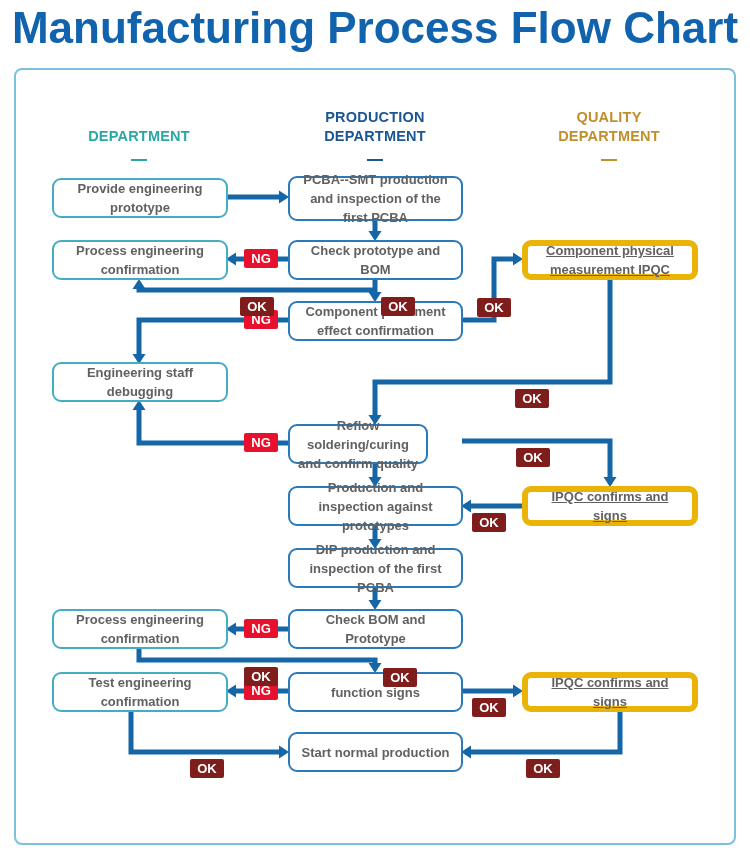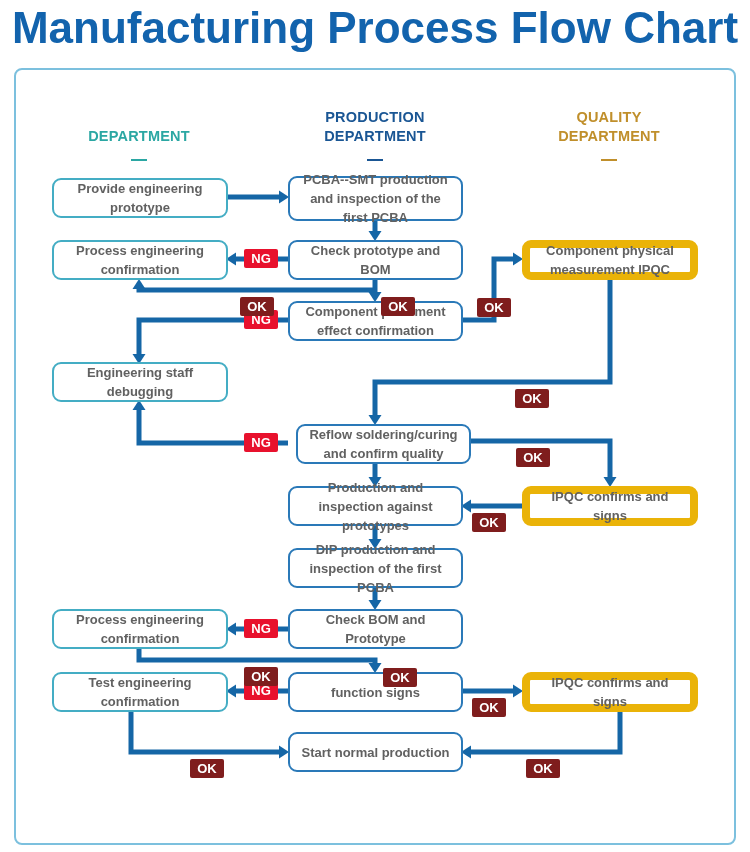--- a/index.html
+++ b/index.html
@@ -17,21 +17,21 @@
   .dept.production{left:275px;top:108px;width:200px;color:#1a5694;}
   .dept.production .dash{background:#1a5694;}
   .dept.quality{left:509px;top:108px;width:200px;color:#c08f2b;}
   .dept.quality .dash{background:#c08f2b;}
   .node{position:absolute;background:#fff;border-radius:9px;display:flex;
         align-items:center;justify-content:center;text-align:center;
         font-size:13px;font-weight:bold;color:#616161;line-height:19px;
         padding:1px 7px;box-sizing:border-box;z-index:2;}
   .node.teal{border:2px solid #44adc4;}
   .node.blue{border:2px solid #2a79b8;}
-  .node.gold{border:8px solid #eab308;}
+  .node.gold{border:6px solid #eab308;text-decoration:underline;}
   .badge{position:absolute;width:34px;height:19px;line-height:19px;text-align:center;
          font-size:13px;font-weight:bold;color:#fff;border-radius:2px;z-index:3;}
   .badge.ng{background:#e8112d;}
   .badge.ok{background:#7f1d1d;margin-top:17px;}
 </style>
 </head>
 <body>
 
 <div class="title">Manufacturing Process Flow Chart</div>
 
@@ -83,21 +83,21 @@
   <span class="dash"></span>
 </div>
 
 <div class="node teal" style="left:52px;top:178px;width:176px;height:40px;">Provide engineering prototype</div>
 <div class="node blue" style="left:288px;top:176px;width:175px;height:45px;">PCBA--SMT production and inspection of the first PCBA</div>
 <div class="node teal" style="left:52px;top:240px;width:176px;height:40px;">Process engineering confirmation</div>
 <div class="node blue" style="left:288px;top:240px;width:175px;height:40px;">Check prototype and BOM</div>
 <div class="node gold" style="left:522px;top:240px;width:176px;height:40px;">Component physical measurement IPQC</div>
 <div class="node blue" style="left:288px;top:301px;width:175px;height:40px;">Component placement effect confirmation</div>
 <div class="node teal" style="left:52px;top:362px;width:176px;height:40px;">Engineering staff debugging</div>
-<div class="node blue" style="left:296px;top:424px;width:175px;height:40px;">Reflow soldering/curing and confirm quality</div>
+<div class="node blue" style="left:288px;top:424px;width:140px;height:40px;">Reflow soldering/curing and confirm quality</div>
 <div class="node blue" style="left:288px;top:486px;width:175px;height:40px;">Production and inspection against prototypes</div>
 <div class="node gold" style="left:522px;top:486px;width:176px;height:40px;">IPQC confirms and signs</div>
 <div class="node blue" style="left:288px;top:548px;width:175px;height:40px;">DIP production and inspection of the first PCBA</div>
 <div class="node teal" style="left:52px;top:609px;width:176px;height:40px;">Process engineering confirmation</div>
 <div class="node blue" style="left:288px;top:609px;width:175px;height:40px;">Check BOM and Prototype</div>
 <div class="node teal" style="left:52px;top:672px;width:176px;height:40px;">Test engineering confirmation</div>
 <div class="node blue" style="left:288px;top:672px;width:175px;height:40px;">function signs</div>
 <div class="node gold" style="left:522px;top:672px;width:176px;height:40px;">IPQC confirms and signs</div>
 <div class="node blue" style="left:288px;top:732px;width:175px;height:40px;">Start normal production</div>
 

